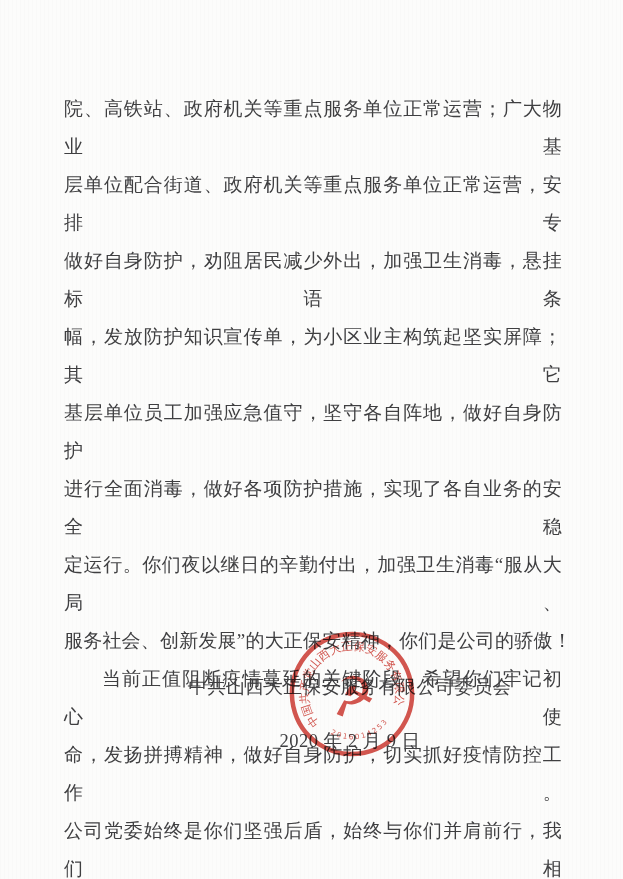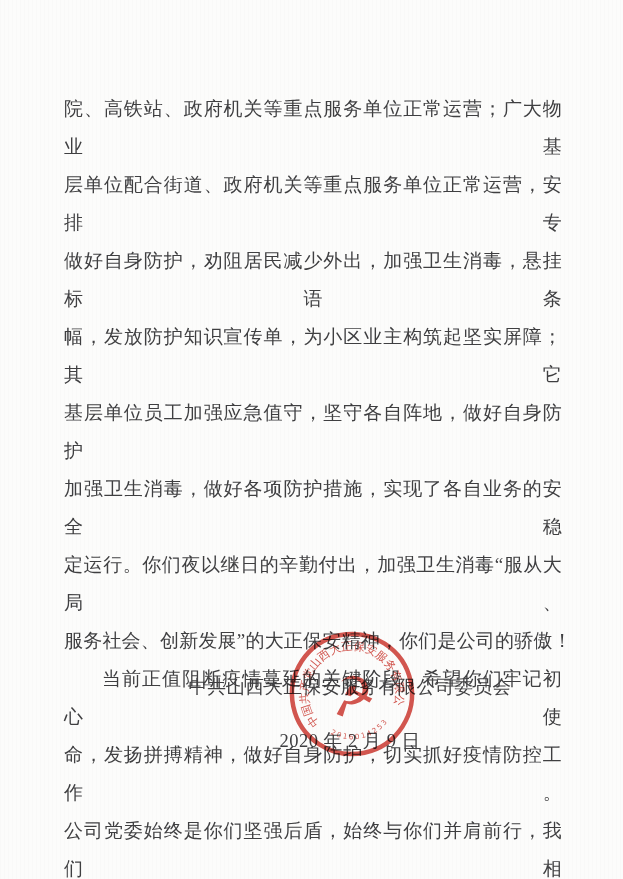--- a/index.html
+++ b/index.html
@@ -61,21 +61,21 @@
 <body>
 
 <div class="page">
 
   <div class="text-block">
     <div class="body-line just">院、高铁站、政府机关等重点服务单位正常运营；广大物业基</div>
     <div class="body-line just">层单位配合街道、政府机关等重点服务单位正常运营，安排专</div>
     <div class="body-line just">做好自身防护，劝阻居民减少外出，加强卫生消毒，悬挂标语条</div>
     <div class="body-line just">幅，发放防护知识宣传单，为小区业主构筑起坚实屏障；其它</div>
     <div class="body-line just">基层单位员工加强应急值守，坚守各自阵地，做好自身防护</div>
-    <div class="body-line just">加强卫生消毒，做好各项防护措施，实现了各自业务的安全稳</div>
+    <div class="body-line just">进行全面消毒，做好各项防护措施，实现了各自业务的安全稳</div>
     <div class="body-line just">定运行。你们夜以继日的辛勤付出，加强卫生消毒“服从大局、</div>
     <div class="body-line">服务社会、创新发展”的大正保安精神，你们是公司的骄傲！</div>
     <div class="body-line just indent">当前正值阻断疫情蔓延的关键阶段，希望你们牢记初心使</div>
     <div class="body-line just">命，发扬拼搏精神，做好自身防护，切实抓好疫情防控工作。</div>
     <div class="body-line just">公司党委始终是你们坚强后盾，始终与你们并肩前行，我们相</div>
 
   </div>
 
   <div class="sign-zone">
     <div class="signature">中共山西大正保安服务有限公司委员会</div>

